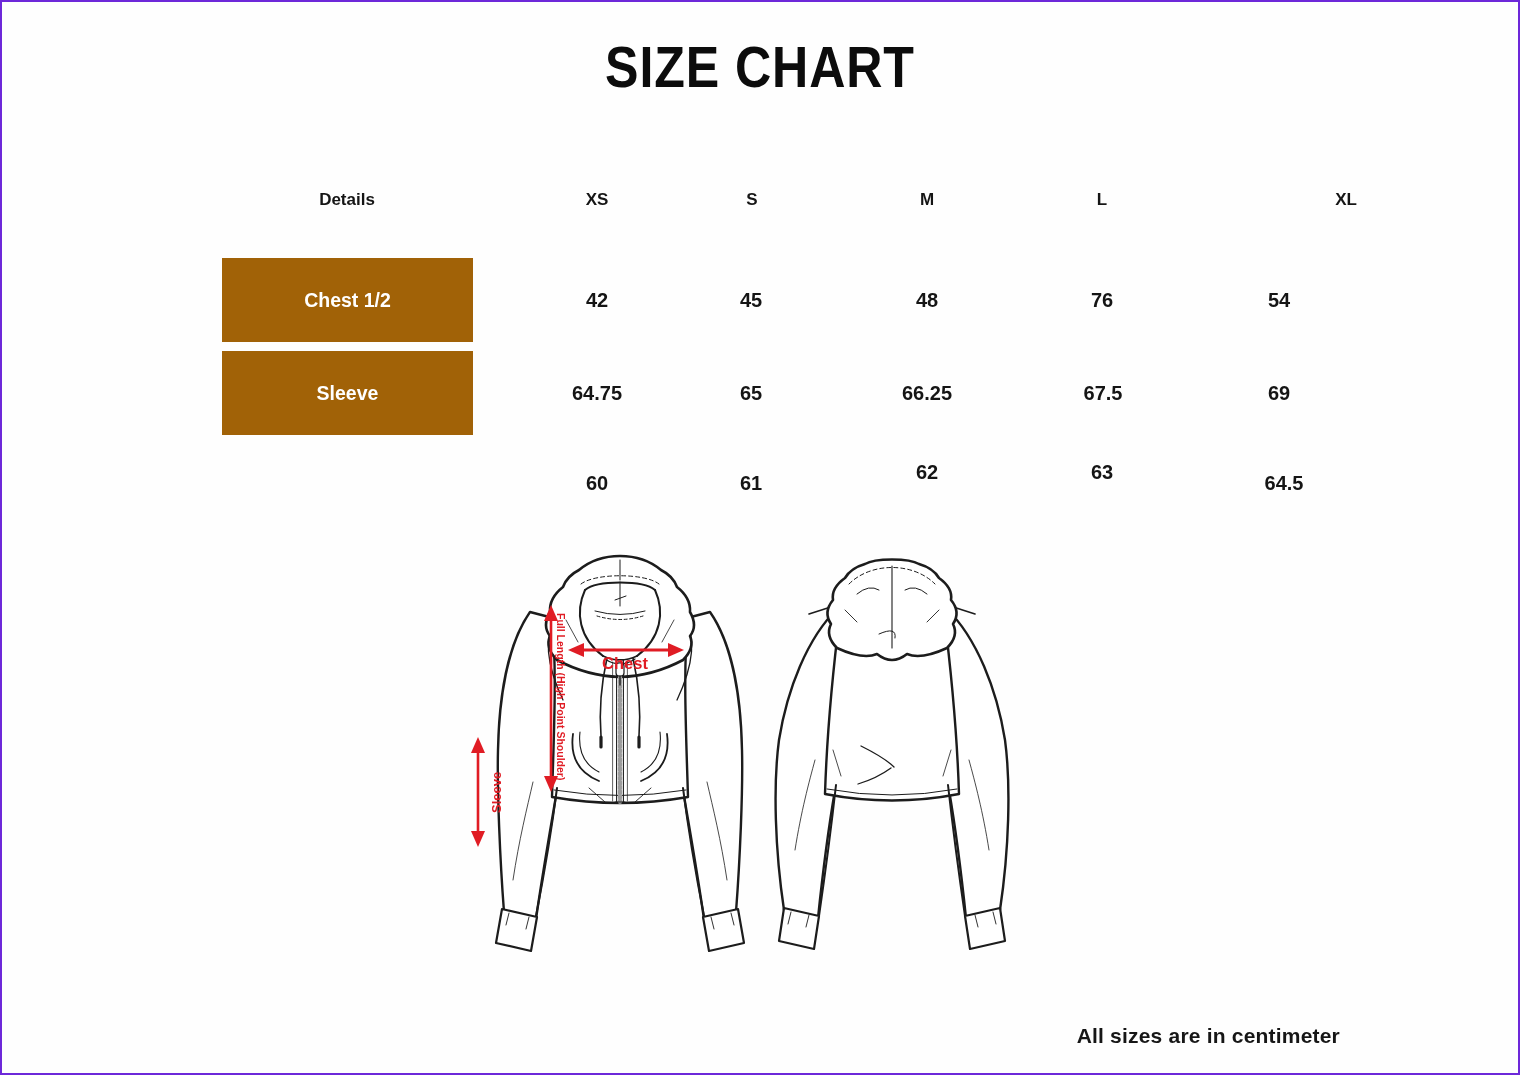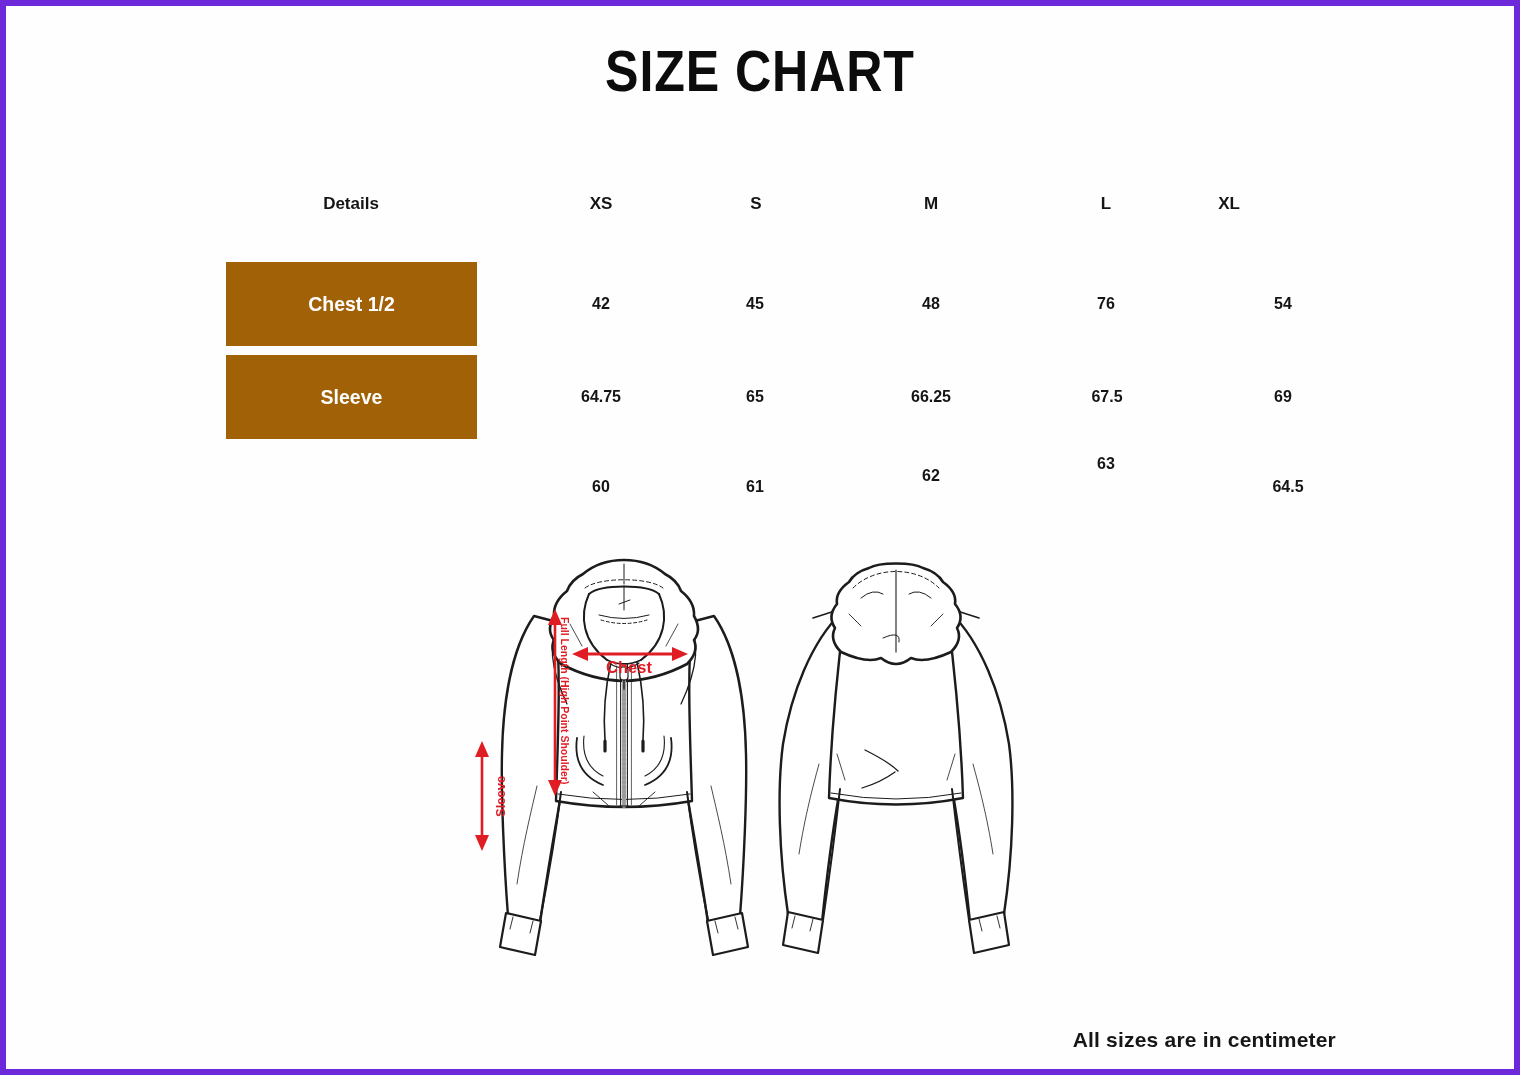--- a/index.html
+++ b/index.html
@@ -1,37 +1,37 @@
 <!DOCTYPE html>
 <html><head>
 <meta charset="utf-8">
 <style>
   html,body{margin:0;padding:0;background:#fff;}
   .page{
     position:relative;
     width:1520px;height:1075px;
     background:#fefefe;
-    border:6px solid #6d28d9;
+    border:2px solid #6d28d9;
     box-sizing:border-box;
     font-family:"Liberation Sans",sans-serif;
     color:#111;
     overflow:hidden;
   }
   .title{
     position:absolute;left:0;top:32px;width:100%;
     text-align:center;font-size:57px;font-weight:700;color:#0c0c0c;
     letter-spacing:1px;
   }
   .title span{display:inline-block;transform:scaleX(.88);transform-origin:center;}
   .hcell,.vcell{
     position:absolute;transform:translate(-50%,-50%);
     white-space:nowrap;color:#151515;
   }
   .hcell{font-size:17px;font-weight:600;}
-  .vcell{font-size:16px;font-weight:600;}
+  .vcell{font-size:20px;font-weight:600;}
   .labelbox{
     position:absolute;left:220px;width:251px;height:84px;
     background:#a16207;color:#fff;
     display:flex;align-items:center;justify-content:center;
     font-size:19.5px;font-weight:600;white-space:nowrap;
   }
   .footer-note{
     position:absolute;right:178px;top:1022px;
     font-size:21px;font-weight:700;color:#161616;letter-spacing:.2px;
   }
@@ -42,41 +42,41 @@
 
 <div class="page">
 
   <div class="title"><span>SIZE CHART</span></div>
 
   <div class="hcell" style="left:345px;top:198px">Details</div>
   <div class="hcell" style="left:595px;top:198px">XS</div>
   <div class="hcell" style="left:750px;top:198px">S</div>
   <div class="hcell" style="left:925px;top:198px">M</div>
   <div class="hcell" style="left:1100px;top:198px">L</div>
-  <div class="hcell" style="left:1223px;top:198px">XL</div>
+  <div class="hcell" style="left:1344px;top:198px">XL</div>
 
   <div class="labelbox" style="top:256px">Chest 1/2</div>
   <div class="labelbox" style="top:349px">Sleeve</div>
 
   <div class="vcell" style="left:595px;top:298px">42</div>
   <div class="vcell" style="left:749px;top:298px">45</div>
   <div class="vcell" style="left:925px;top:298px">48</div>
   <div class="vcell" style="left:1100px;top:298px">76</div>
   <div class="vcell" style="left:1277px;top:298px">54</div>
 
   <div class="vcell" style="left:595px;top:391px">64.75</div>
   <div class="vcell" style="left:749px;top:391px">65</div>
   <div class="vcell" style="left:925px;top:391px">66.25</div>
   <div class="vcell" style="left:1101px;top:391px">67.5</div>
   <div class="vcell" style="left:1277px;top:391px">69</div>
 
   <div class="vcell" style="left:595px;top:481px">60</div>
   <div class="vcell" style="left:749px;top:481px">61</div>
   <div class="vcell" style="left:925px;top:470px">62</div>
-  <div class="vcell" style="left:1100px;top:458px">63</div>
+  <div class="vcell" style="left:1100px;top:470px">63</div>
   <div class="vcell" style="left:1282px;top:481px">64.5</div>
 
   <svg viewBox="0 0 310 410" style="left:455px;top:548px;width:310px;height:410px">
     <g stroke="#1c1c1c" fill="none" stroke-linecap="round" stroke-linejoin="round">
       <path fill="#fff" stroke-width="2.4" d="M 73,62 C 50,95 42,150 41,200 C 40,240 43,310 47,362 L 79,369 C 86,320 95,270 100,240 C 105,210 108,175 108,150 C 108,120 100,85 96,68 Z"></path>
       <path fill="#fff" stroke-width="2.4" d="M 253,62 C 276,95 284,150 285,200 C 286,240 283,310 279,362 L 247,369 C 240,320 231,270 226,240 C 221,210 218,175 218,150 C 218,120 226,85 230,68 Z"></path>
       <path fill="#fff" stroke-width="2.4" d="M 95,66 C 100,120 97,180 95,247 Q 163,259 231,247 C 229,180 226,120 231,66 Z"></path>
       <path stroke-width="1" d="M 97,240 Q 163,251 229,240"></path>
       <path stroke-width="2" d="M 100,238 C 94,285 86,330 79,366"></path>
       <path stroke-width="2" d="M 226,238 C 232,285 240,330 247,366"></path>

